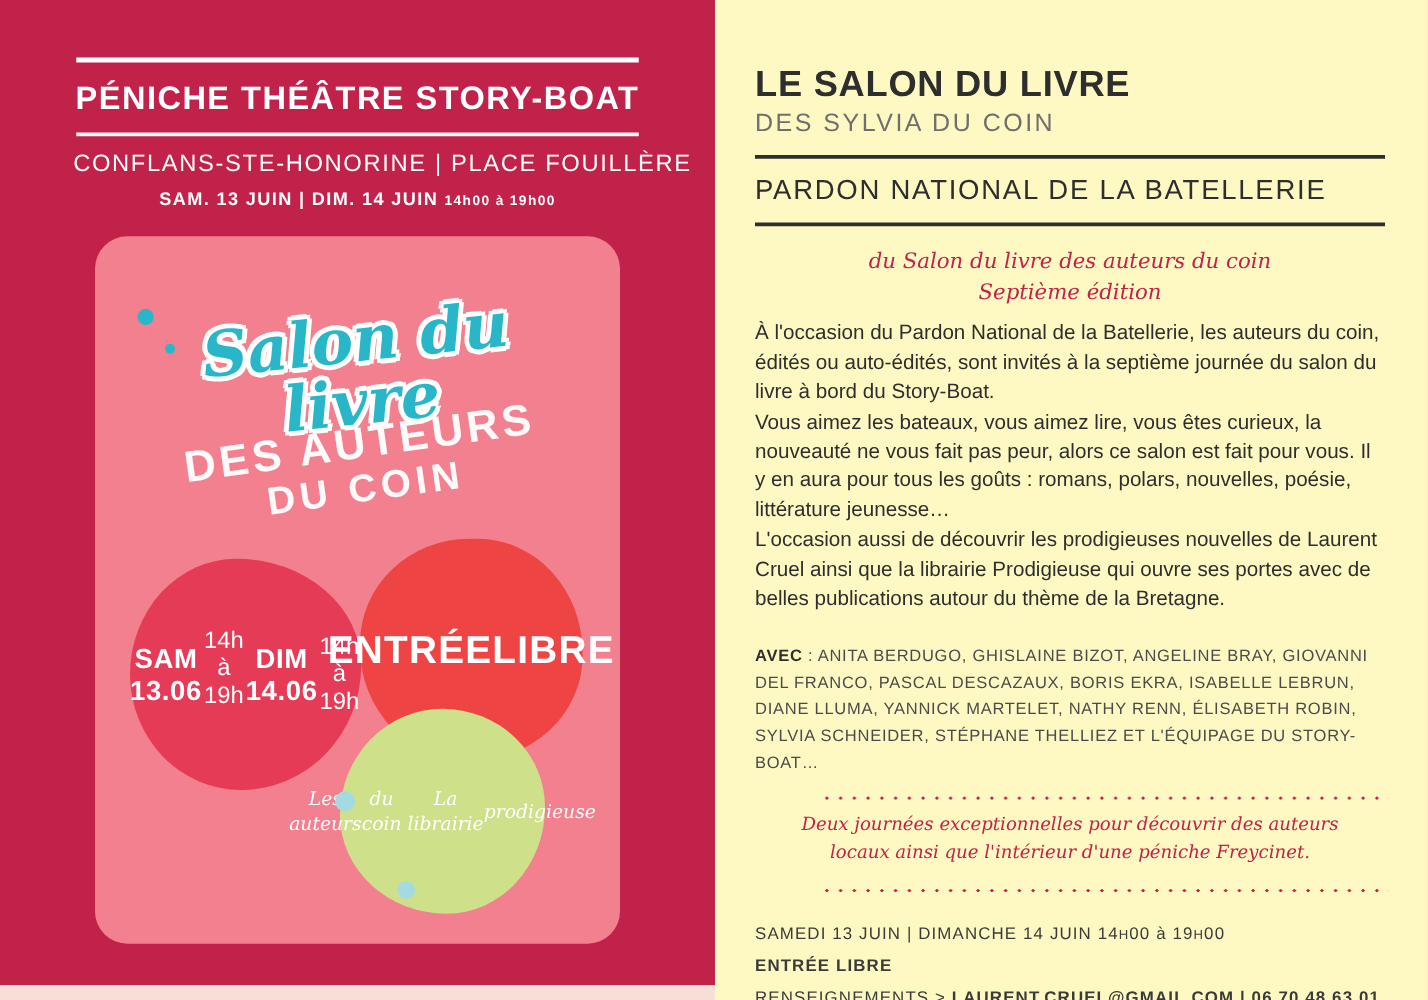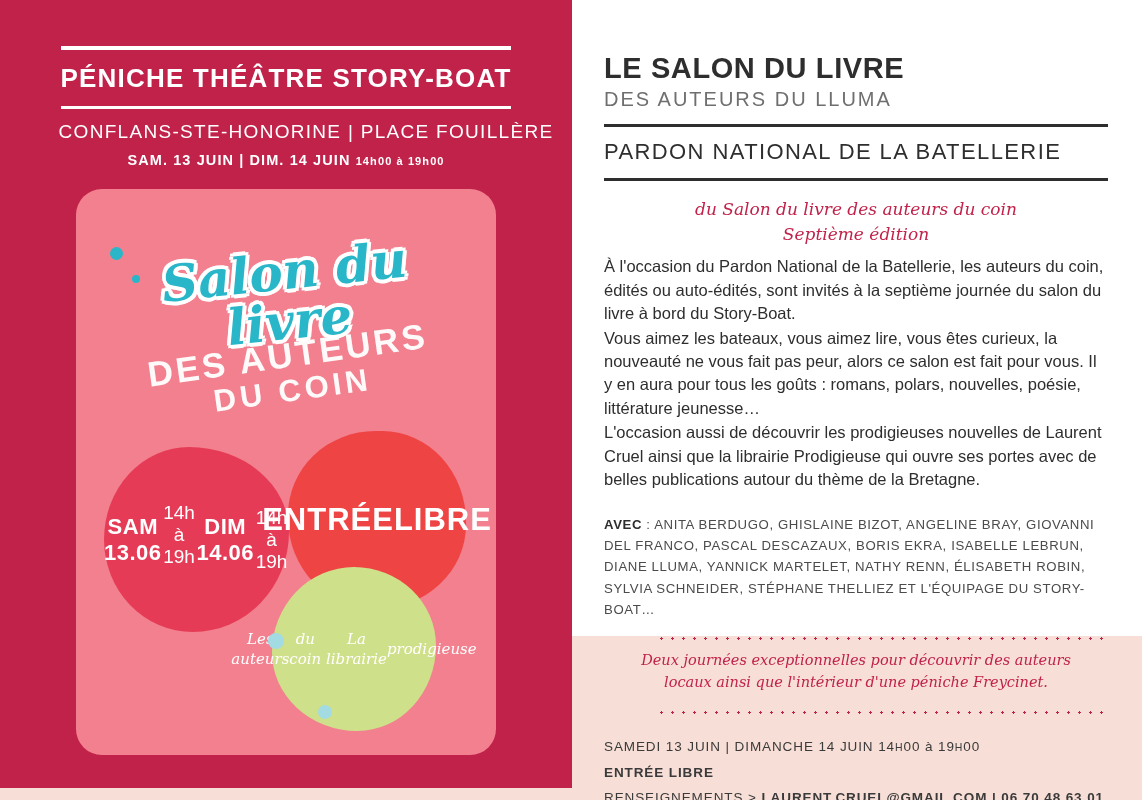--- a/index.html
+++ b/index.html
@@ -150,22 +150,22 @@
     font-family: "DejaVu Serif", serif;
     font-style: italic;
     font-size: 15px;
     color: #ffffff;
     line-height: 1.35;
   }
 
   
   .right {
     width: 570px;
-    height: 636px;
-    background: #ffffff;
+    height: 800px;
+    background: #fef9c3;
     padding: 52px 34px 0 32px;
     position: relative;
     flex: 0 0 570px;
   }
   .r-title {
     color: #2e2e2e;
     font-size: 29px;
     font-weight: bold;
     letter-spacing: .6px;
   }
@@ -277,21 +277,21 @@
         <div class="green-text">La librairie</div>
         <div class="green-text">prodigieuse</div>
         <div class="dot-small" style="left:-4px; top:66px; width:16px; height:16px; background:#a3dbe2;"></div>
         <div class="dot-small" style="left:46px; top:138px; width:14px; height:14px; background:#a3dbe2;"></div>
       </div>
     </div>
   </div>
 
   <div class="right">
     <div class="r-title">LE SALON DU LIVRE</div>
-    <div class="r-subtitle">DES AUTEURS DU LLUMA</div>
+    <div class="r-subtitle">DES SYLVIA DU COIN</div>
     <div class="hr-dark"></div>
     <div class="r-pardon">PARDON NATIONAL DE LA BATELLERIE</div>
     <div class="hr-dark"></div>
 
     <div class="edition">
       <div>du Salon du livre des auteurs du coin</div>
       <div>Septième édition</div>
     </div>
 
     <div class="body-text">

